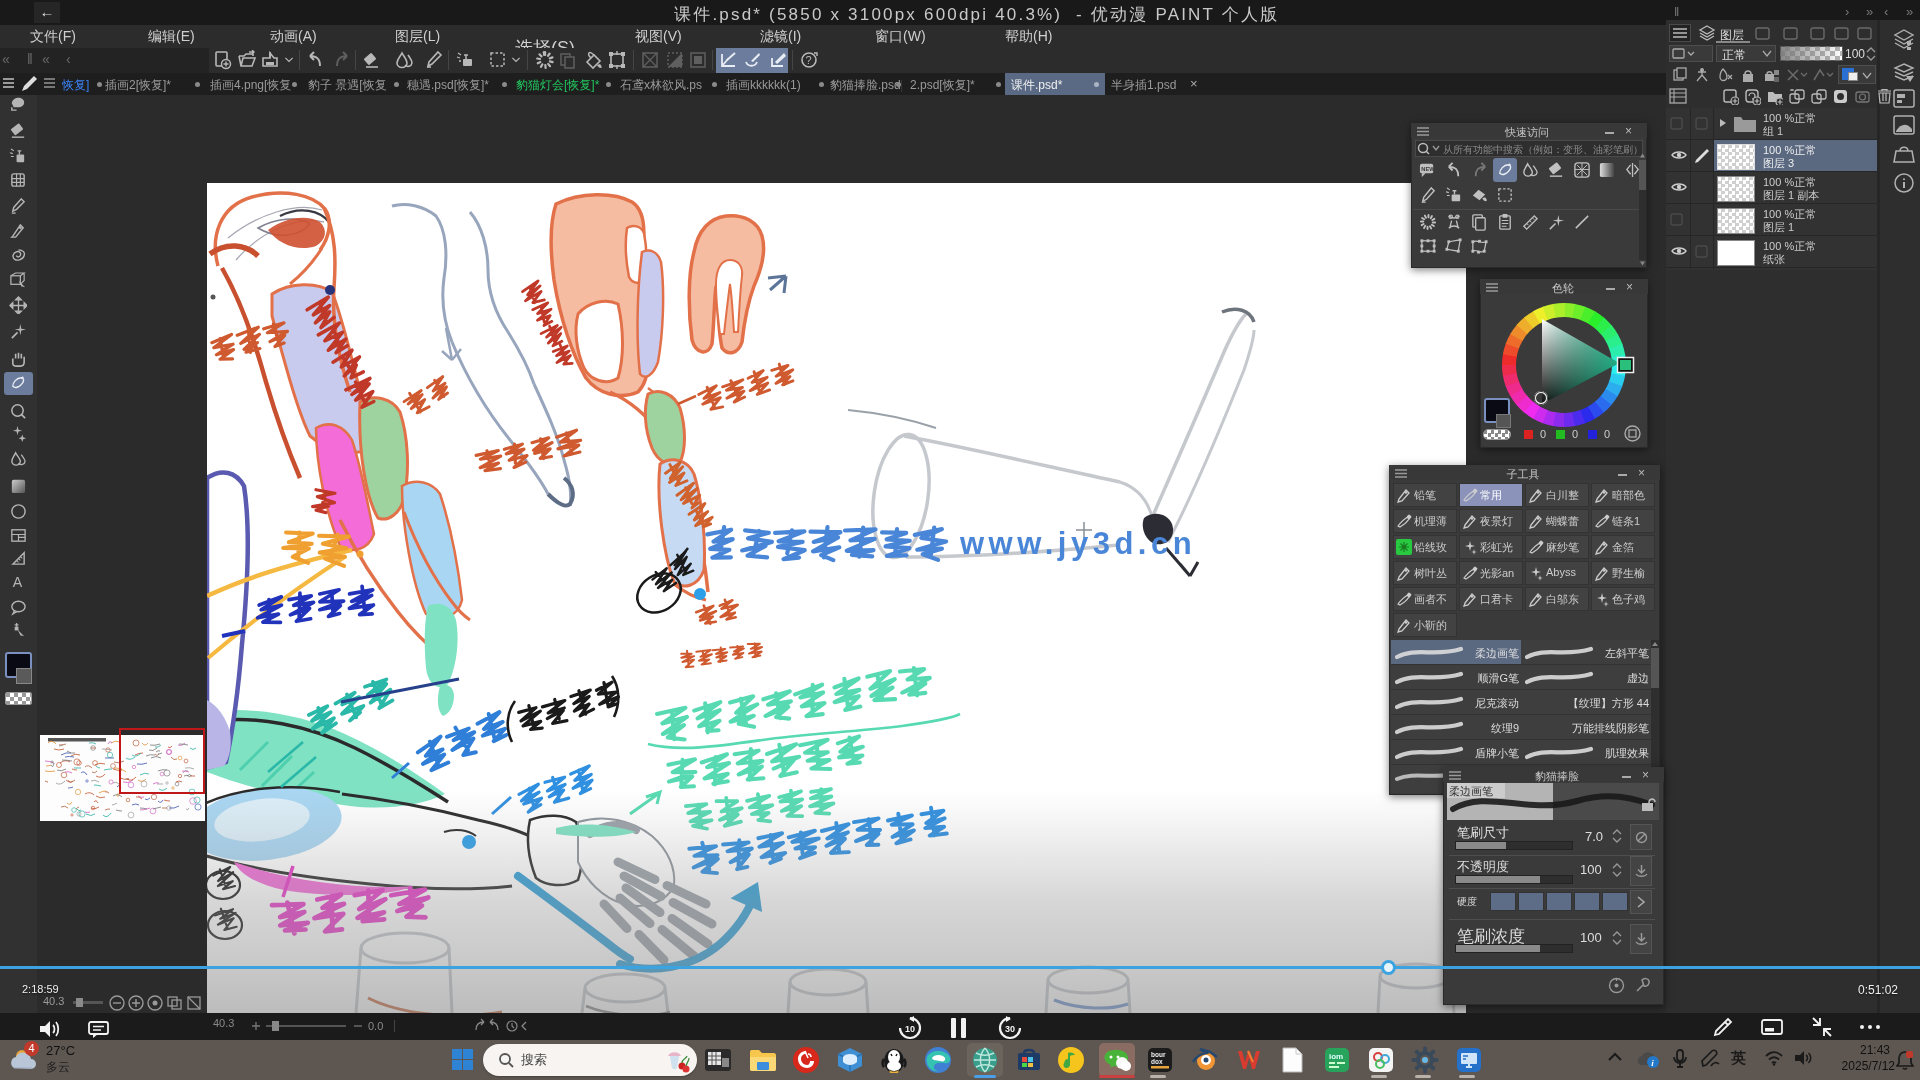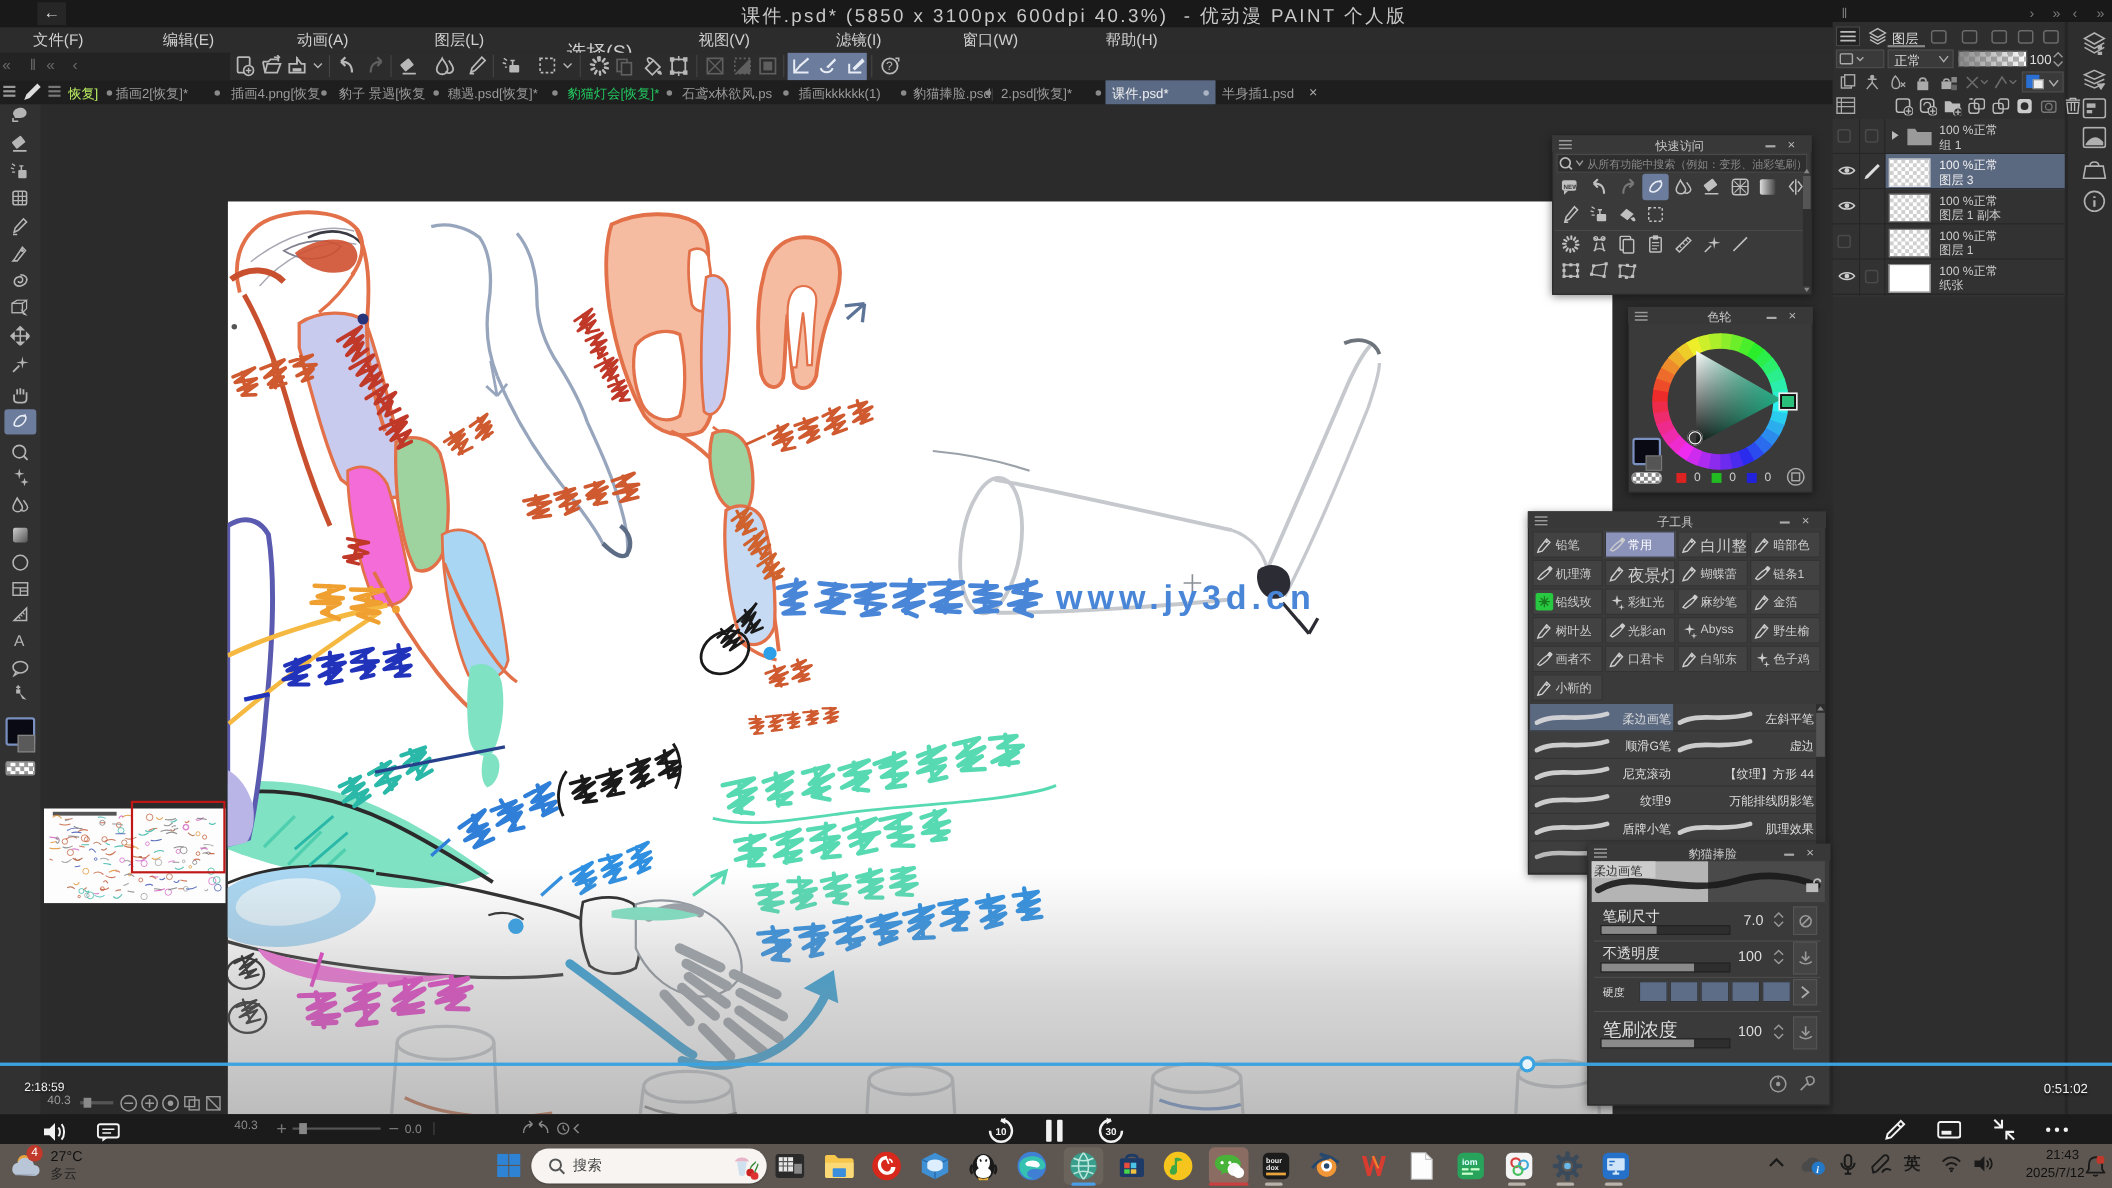--- a/index.html
+++ b/index.html
@@ -37,21 +37,21 @@
 <div style="position:absolute;left:0;top:73px;width:1920px;height:22px;background:#1e1e1e"></div>
 <div class="ab" style="left:3px;top:78px;width:11px;height:10px;border-top:2px solid #999;border-bottom:2px solid #999">
     <div style="margin-top:2px;height:2px;background:#999"></div>
   </div>
 <svg class="ab" style="left:19px;top:74px" width="22" height="20" viewBox="0 0 22 20">
     <path d="M3 17 L8 15 L18 5 L15 2 L5 12 Z" fill="#ddd"></path>
   </svg>
 <div class="ab" style="left:44px;top:78px;width:11px;height:10px;border-top:2px solid #777;border-bottom:2px solid #777">
     <div style="margin-top:2px;height:2px;background:#777"></div>
   </div>
-<div class="tx" style="left:62px;top:77px;width:36px;overflow:hidden;font-size:12px;color:#bef264">恢复]</div>
+<div class="tx" style="left:62px;top:77px;width:36px;overflow:hidden;font-size:12px;color:#3b82f6">恢复]</div>
 <div class="tx" style="left:105px;top:77px;width:80px;overflow:hidden;font-size:12px;color:#9a9a9a">插画2[恢复]*</div>
 <div class="tx" style="left:210px;top:77px;width:84px;overflow:hidden;font-size:12px;color:#9a9a9a">插画4.png[恢复</div>
 <div class="tx" style="left:308px;top:77px;width:82px;overflow:hidden;font-size:12px;color:#9a9a9a">豹子 景遇[恢复</div>
 <div class="tx" style="left:407px;top:77px;width:86px;overflow:hidden;font-size:12px;color:#9a9a9a">穗遇.psd[恢复]*</div>
 <div class="tx" style="left:516px;top:77px;width:84px;overflow:hidden;font-size:12px;color:#22c55e">豹猫灯会[恢复]*</div>
 <div class="tx" style="left:620px;top:77px;width:86px;overflow:hidden;font-size:12px;color:#9a9a9a">石鸢x林欲风.ps</div>
 <div class="tx" style="left:726px;top:77px;width:84px;overflow:hidden;font-size:12px;color:#9a9a9a">插画kkkkkk(1)</div>
 <div class="tx" style="left:830px;top:77px;width:72px;overflow:hidden;font-size:12px;color:#9a9a9a">豹猫捧脸.psd|</div>
 <div class="tx" style="left:910px;top:77px;width:70px;overflow:hidden;font-size:12px;color:#9a9a9a">2.psd[恢复]*</div>
 <div class="ab" style="left:97px;top:82px;width:5px;height:5px;border-radius:50%;background:#8a8a8a"></div>
@@ -1092,39 +1092,39 @@
 <svg class="ab" style="left:1462px;top:487px" width="16" height="16" viewBox="0 0 16 16">
     <path d="M2 13 C5 9 8 6 12 4 C13 3.5 14 4.5 13.5 5.5 C11 9 8 12 4 14 Z" fill="none" stroke="#ccc" stroke-width="1.2"></path>
     <rect x="11" y="2" width="4" height="4" rx="1" fill="#ccc" transform="rotate(40 13 4)"></rect>
   </svg>
 <div class="tx" style="left:1480px;top:488px;font-size:11px;color:#fff;width:42px;overflow:hidden">常用</div>
 <div style="position:absolute;left:1525px;top:483px;width:64px;height:24px;background:#424242;border:1px solid #333"></div>
 <svg class="ab" style="left:1528px;top:487px" width="16" height="16" viewBox="0 0 16 16">
     <path d="M3 12 L10 3 L13 6 L6 14 L2 15 Z" fill="none" stroke="#ccc" stroke-width="1.3"></path>
     <circle cx="10" cy="5.5" r="1.2" fill="#ccc"></circle>
   </svg>
-<div class="tx" style="left:1546px;top:488px;font-size:14px;color:#ccc;width:42px;overflow:hidden">白川整</div>
+<div class="tx" style="left:1546px;top:488px;font-size:11px;color:#ccc;width:42px;overflow:hidden">白川整</div>
 <div style="position:absolute;left:1591px;top:483px;width:64px;height:24px;background:#424242;border:1px solid #333"></div>
 <svg class="ab" style="left:1594px;top:487px" width="16" height="16" viewBox="0 0 16 16">
     <path d="M3 12 L10 3 L13 6 L6 14 L2 15 Z" fill="none" stroke="#ccc" stroke-width="1.3"></path>
     <circle cx="10" cy="5.5" r="1.2" fill="#ccc"></circle>
   </svg>
 <div class="tx" style="left:1612px;top:488px;font-size:11px;color:#ccc;width:42px;overflow:hidden">暗部色</div>
 <div style="position:absolute;left:1393px;top:509px;width:64px;height:24px;background:#424242;border:1px solid #333"></div>
 <svg class="ab" style="left:1396px;top:513px" width="16" height="16" viewBox="0 0 16 16">
     <path d="M2 13 C5 9 8 6 12 4 C13 3.5 14 4.5 13.5 5.5 C11 9 8 12 4 14 Z" fill="none" stroke="#ccc" stroke-width="1.2"></path>
     <rect x="11" y="2" width="4" height="4" rx="1" fill="#ccc" transform="rotate(40 13 4)"></rect>
   </svg>
 <div class="tx" style="left:1414px;top:514px;font-size:11px;color:#ccc;width:42px;overflow:hidden">机理薄</div>
 <div style="position:absolute;left:1459px;top:509px;width:64px;height:24px;background:#424242;border:1px solid #333"></div>
 <svg class="ab" style="left:1462px;top:513px" width="16" height="16" viewBox="0 0 16 16">
     <path d="M3 12 L10 3 L13 6 L6 14 L2 15 Z" fill="none" stroke="#ccc" stroke-width="1.3"></path>
     <circle cx="10" cy="5.5" r="1.2" fill="#ccc"></circle>
   </svg>
-<div class="tx" style="left:1480px;top:514px;font-size:15px;color:#ccc;width:42px;overflow:hidden">夜景灯</div>
+<div class="tx" style="left:1480px;top:514px;font-size:11px;color:#ccc;width:42px;overflow:hidden">夜景灯</div>
 <div style="position:absolute;left:1525px;top:509px;width:64px;height:24px;background:#424242;border:1px solid #333"></div>
 <svg class="ab" style="left:1528px;top:513px" width="16" height="16" viewBox="0 0 16 16">
     <path d="M3 12 L10 3 L13 6 L6 14 L2 15 Z" fill="none" stroke="#ccc" stroke-width="1.3"></path>
     <circle cx="10" cy="5.5" r="1.2" fill="#ccc"></circle>
   </svg>
 <div class="tx" style="left:1546px;top:514px;font-size:11px;color:#ccc;width:42px;overflow:hidden">蝴蝶蕾</div>
 <div style="position:absolute;left:1591px;top:509px;width:64px;height:24px;background:#424242;border:1px solid #333"></div>
 <svg class="ab" style="left:1594px;top:513px" width="16" height="16" viewBox="0 0 16 16">
     <path d="M2 13 C5 9 8 6 12 4 C13 3.5 14 4.5 13.5 5.5 C11 9 8 12 4 14 Z" fill="none" stroke="#ccc" stroke-width="1.2"></path>
     <rect x="11" y="2" width="4" height="4" rx="1" fill="#ccc" transform="rotate(40 13 4)"></rect>

